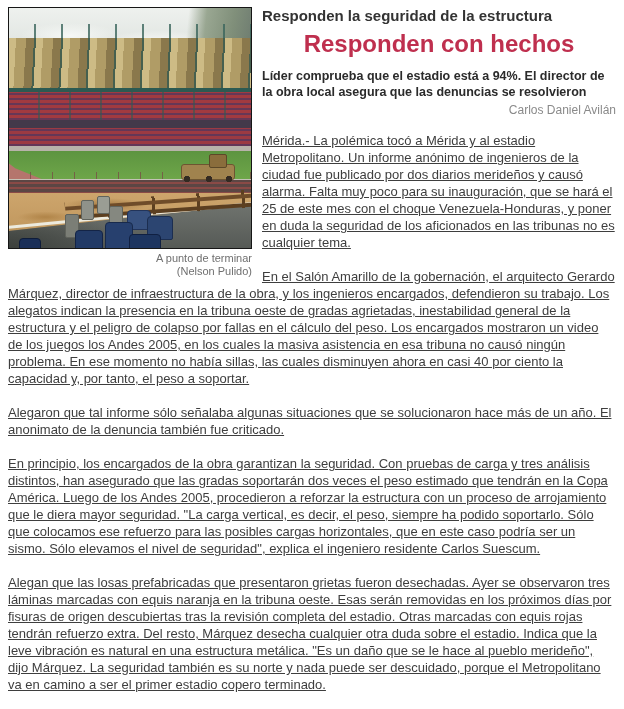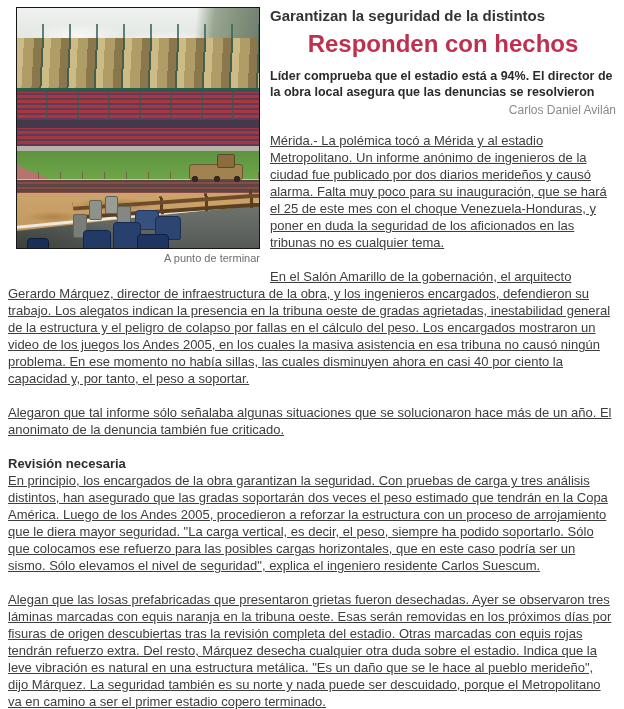--- a/index.html
+++ b/index.html
@@ -1,20 +1,20 @@
 <!DOCTYPE html>
 <html><head>
 <meta charset="utf-8">
 <style>
   html,body{margin:0;padding:0;background:#ffffff;}
   body{width:624px;font-family:"Liberation Sans",sans-serif;}
   .page{position:relative;width:608px;padding:5px 8px 4px 8px;}
 
   
-  .photo-block{float:left;width:244px;margin:2px 10px 6px 8px;}
+  .photo-block{float:left;width:244px;margin:2px 10px 6px 0;}
   .photo{position:relative;width:242px;height:240px;border:1px solid #161616;overflow:hidden;background:#e7eae7;}
   .ph{position:absolute;}
   .sky{top:0;left:0;width:242px;height:46px;
     background:radial-gradient(ellipse 90px 24px at 62% 85%, #ffffff 0%, rgba(255,255,255,0) 70%),
                radial-gradient(ellipse 70px 18px at 25% 60%, #f6f8f6 0%, rgba(255,255,255,0) 70%),
                linear-gradient(#eef1ee,#dde2de);}
   .mountains{top:0;right:0;width:110px;height:44px;opacity:.75;
     background:linear-gradient(96deg, rgba(0,0,0,0) 42%, #7e8f74 58%, #5d7055 82%, #48594a 100%);}
   .masts{top:16px;left:0;width:242px;height:66px;
     background:repeating-linear-gradient(90deg, rgba(0,0,0,0) 0 25px, #3a655c 25px 27px);opacity:.8;}
@@ -112,31 +112,31 @@
       <div class="ph block b4"></div>
       <div class="ph seat s1"></div>
       <div class="ph seat s2"></div>
       <div class="ph seat s3"></div>
       <div class="ph seat s4"></div>
       <div class="ph seat s5"></div>
       <div class="ph seat s6"></div>
     </div>
     <div class="caption">
       <div>A punto de terminar</div>
+      <div>(Nelson Pulido)</div>
     </div>
   </div>
 
-  <div class="kicker">Garantizan la seguridad de la distintos</div>
+  <div class="kicker">Responden la seguridad de la estructura</div>
   <h1 class="title" style="color: rgb(191, 47, 78);">Responden con hechos</h1>
   <p class="deck">Líder comprueba que el estadio está a 94%. El director de la obra local asegura que las denuncias se resolvieron</p>
   <div class="byline">Carlos Daniel Avilán</div>
 
   <p class="body-p">Mérida.- La polémica tocó a Mérida y al estadio Metropolitano. Un informe anónimo de ingenieros de la ciudad fue publicado por dos diarios merideños y causó alarma. Falta muy poco para su inauguración, que se hará el 25 de este mes con el choque Venezuela-Honduras, y poner en duda la seguridad de los aficionados en las tribunas no es cualquier tema.</p>
   <p class="body-p">En el Salón Amarillo de la gobernación, el arquitecto Gerardo Márquez, director de infraestructura de la obra, y los ingenieros encargados, defendieron su trabajo. Los alegatos indican la presencia en la tribuna oeste de gradas agrietadas, inestabilidad general de la estructura y el peligro de colapso por fallas en el cálculo del peso. Los encargados mostraron un video de los juegos los Andes 2005, en los cuales la masiva asistencia en esa tribuna no causó ningún problema. En ese momento no había sillas, las cuales disminuyen ahora en casi 40 por ciento la capacidad y, por tanto, el peso a soportar.</p>
   <p class="body-p">Alegaron que tal informe sólo señalaba algunas situaciones que se solucionaron hace más de un año. El anonimato de la denuncia también fue criticado.</p>
 
-  <p class="subhead">Revisión necesaria</p>
 
   <p class="body-p">En principio, los encargados de la obra garantizan la seguridad. Con pruebas de carga y tres análisis distintos, han asegurado que las gradas soportarán dos veces el peso estimado que tendrán en la Copa América. Luego de los Andes 2005, procedieron a reforzar la estructura con un proceso de arrojamiento que le diera mayor seguridad. "La carga vertical, es decir, el peso, siempre ha podido soportarlo. Sólo que colocamos ese refuerzo para las posibles cargas horizontales, que en este caso podría ser un sismo. Sólo elevamos el nivel de seguridad", explica el ingeniero residente Carlos Suescum.</p>
   <p class="body-p">Alegan que las losas prefabricadas que presentaron grietas fueron desechadas. Ayer se observaron tres láminas marcadas con equis naranja en la tribuna oeste. Esas serán removidas en los próximos días por fisuras de origen descubiertas tras la revisión completa del estadio. Otras marcadas con equis rojas tendrán refuerzo extra. Del resto, Márquez desecha cualquier otra duda sobre el estadio. Indica que la leve vibración es natural en una estructura metálica. "Es un daño que se le hace al pueblo merideño", dijo Márquez. La seguridad también es su norte y nada puede ser descuidado, porque el Metropolitano va en camino a ser el primer estadio copero terminado.</p>
 
   <div class="clear"></div>
 </div>
 
 </body></html>

